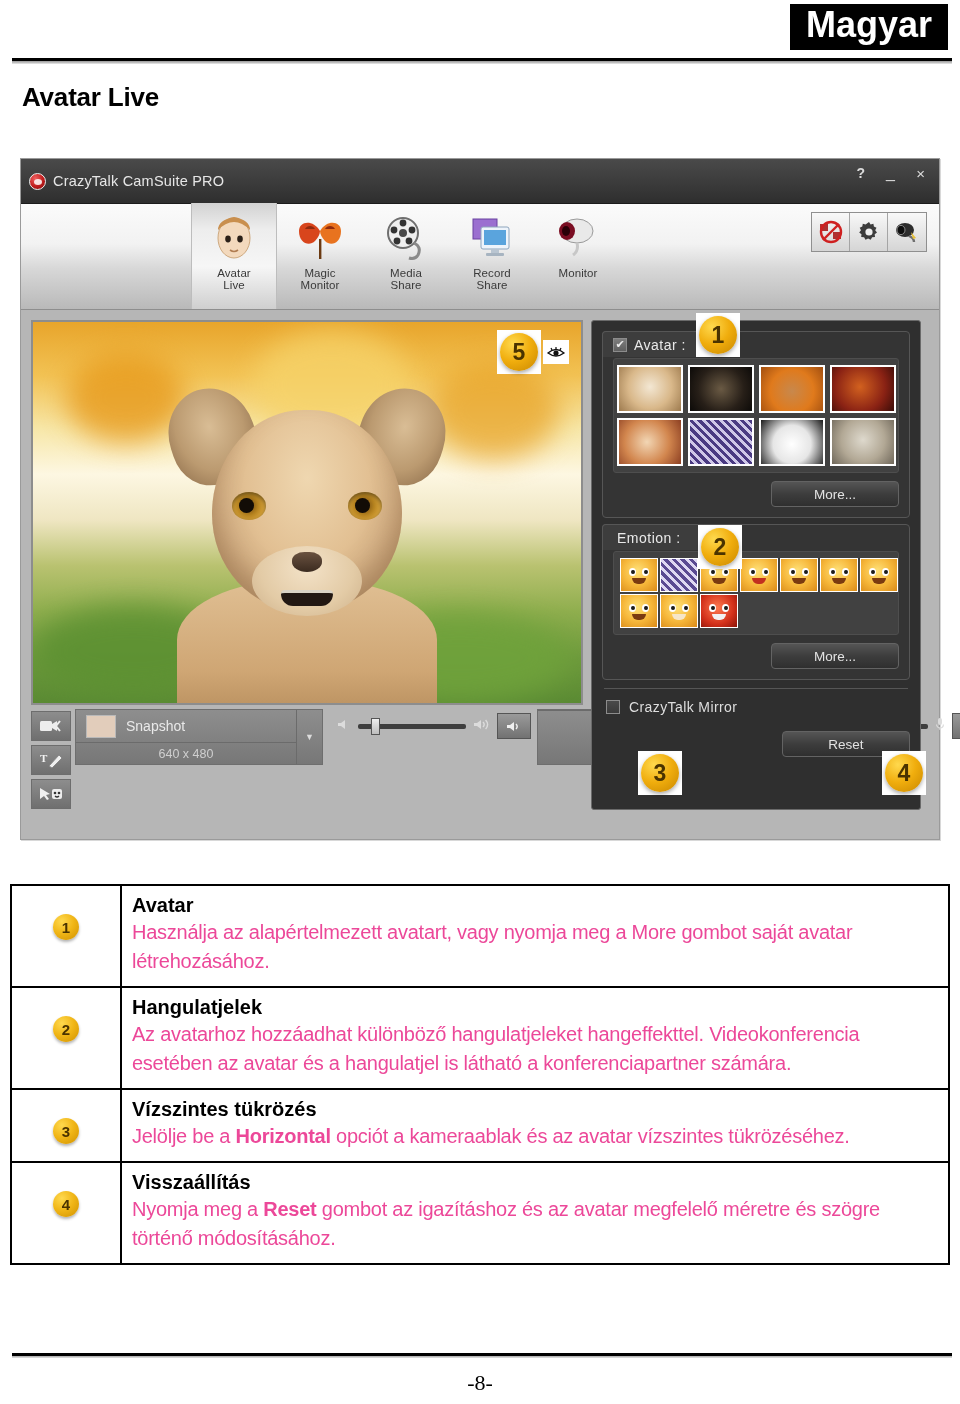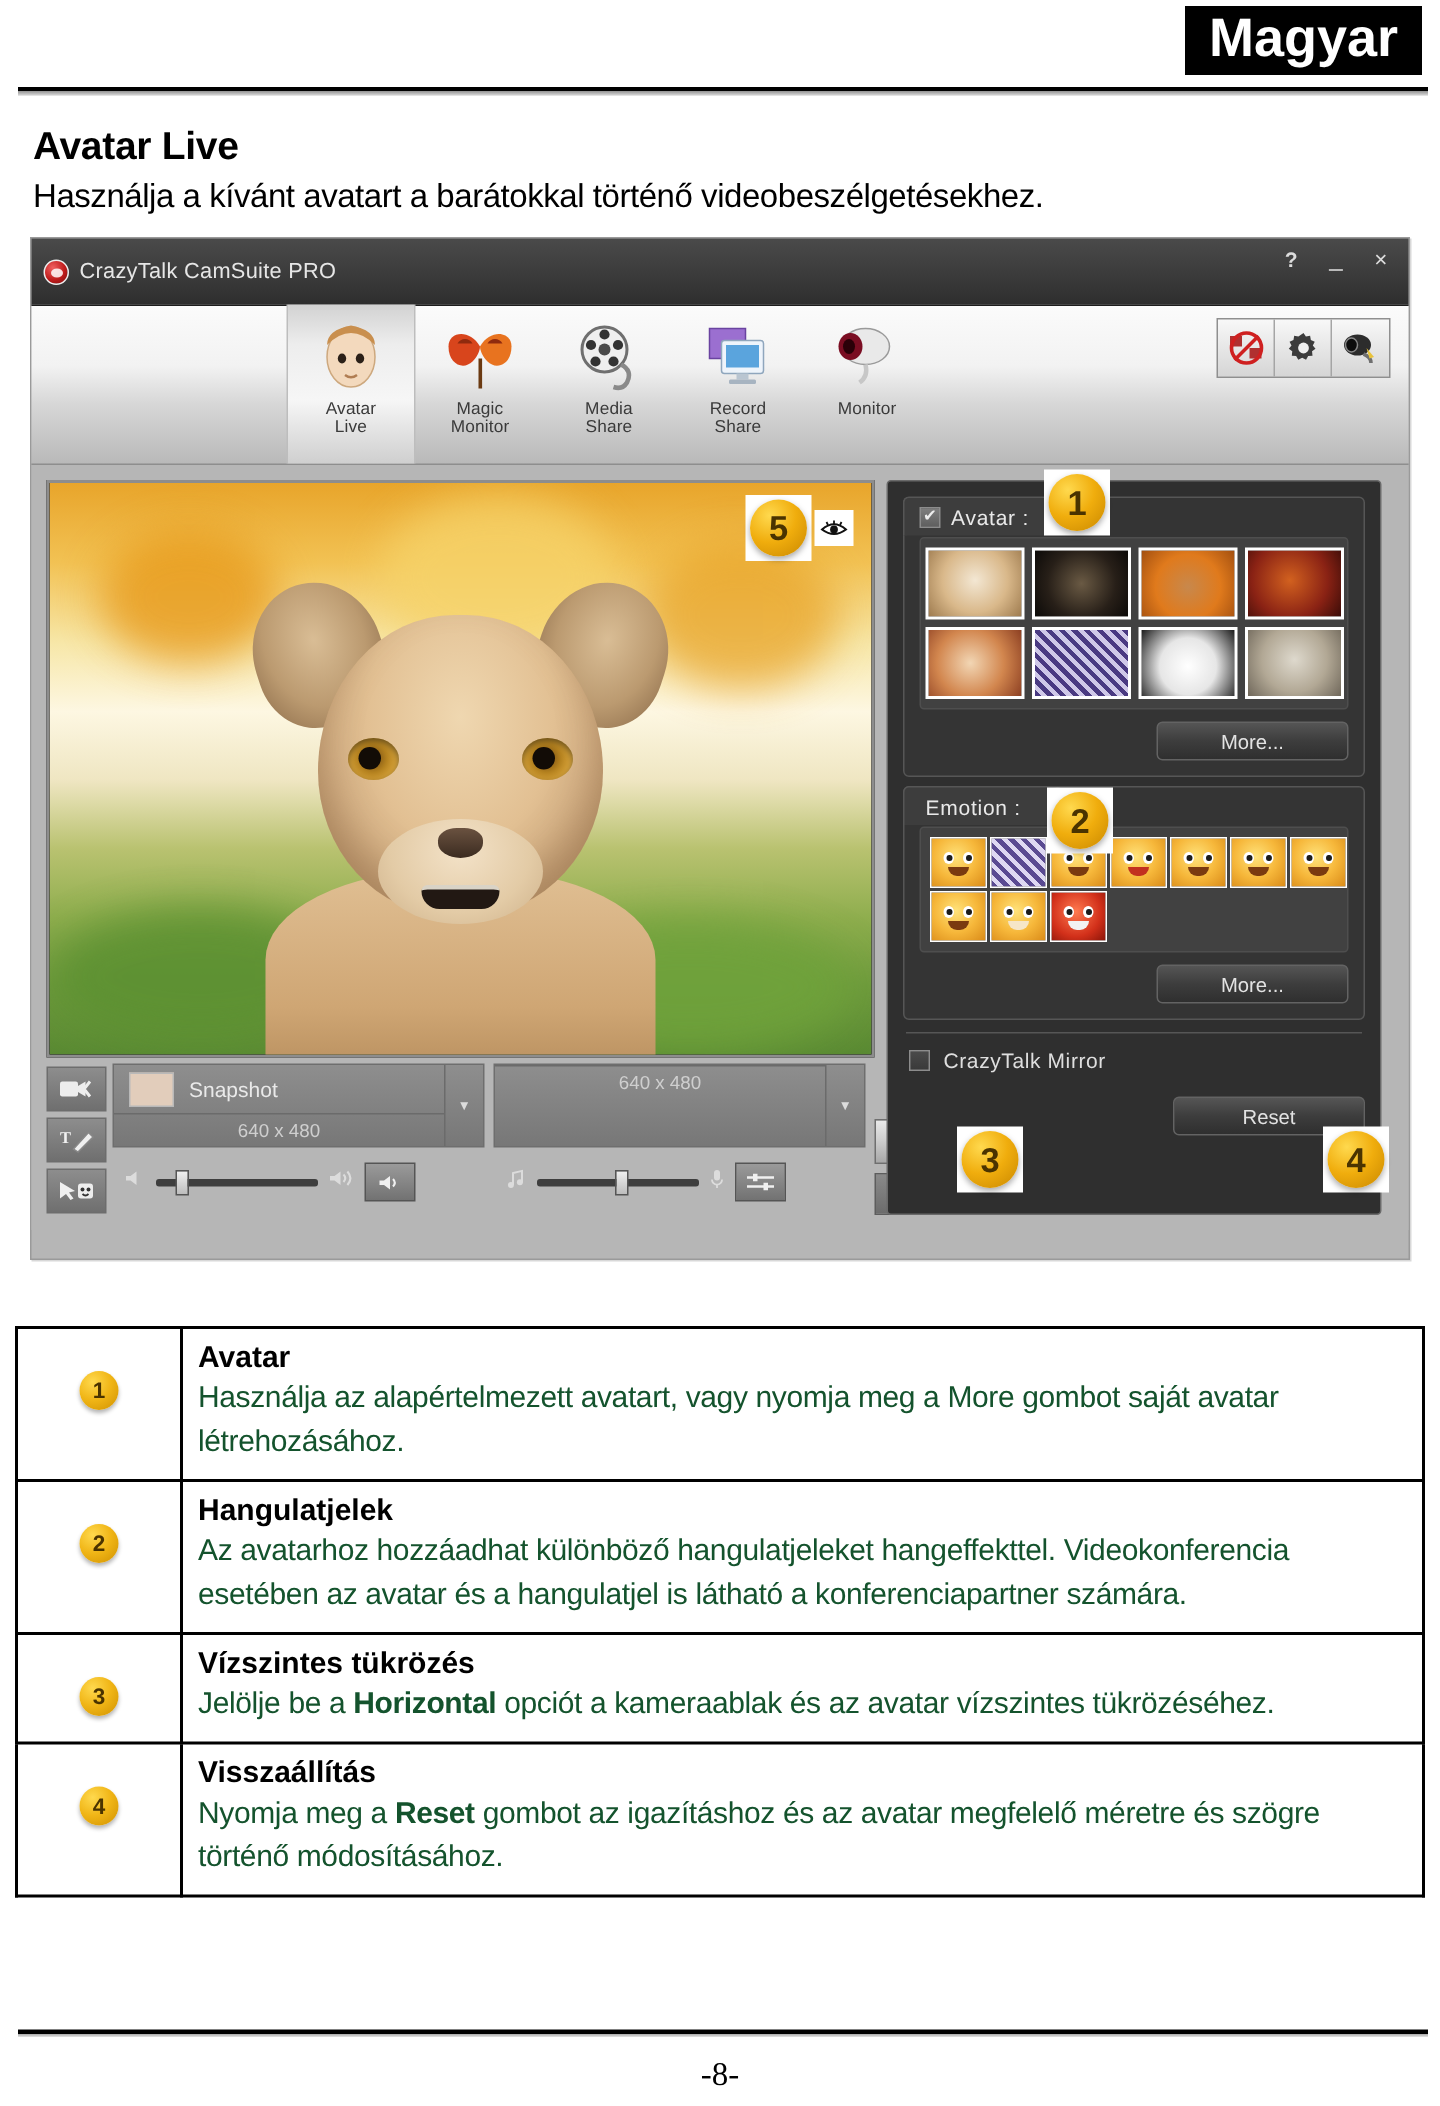--- a/index.html
+++ b/index.html
@@ -188,21 +188,21 @@
   .bottom-strip { height: 104px; display: flex; margin-top: 4px; }
   .side-btns { width: 44px; display: flex; flex-direction: column; gap: 4px; padding-top: 2px; }
   .side-btn {
     width: 40px; height: 30px; border: 1px solid #6d6d6d;
     background: linear-gradient(to bottom,#8d8d8d,#6f6f6f);
     display: flex; align-items: center; justify-content: center;
   }
   .ctl-group {
     flex: 1; display: flex; gap: 6px; padding-left: 4px;
   }
-  .ctl-col { display: flex; flex-direction: column; gap: 6px; }
+  .ctl-col { display: flex; flex-direction: row; gap: 6px; }
   .capture-box {
     width: 248px; height: 56px; border: 1px solid #6e6e6e;
     background: linear-gradient(to bottom,#8e8e8e,#777);
     display: flex; position: relative;
   }
   .capture-main { flex: 1; display: flex; flex-direction: column; }
   .capture-row1 { height: 32px; display: flex; align-items: center; padding-left: 10px; gap: 10px; }
   .thumb-mini { width: 30px; height: 23px; border: 1px solid #b9b9b9; background: #e2cdbb; }
   .capture-label { color: #e9e9e9; font-size: 14px; }
   .capture-row2 {
@@ -314,41 +314,40 @@
   }
   .num-dot {
     width: 26px; height: 26px; border-radius: 50%; display: inline-flex;
     align-items: center; justify-content: center;
     background: radial-gradient(circle at 34% 28%, #ffd94e 0%, #f0b516 48%, #cf9000 100%);
     color: #4a3300; font-weight: bold; font-size: 15px;
     box-shadow: 0 2px 3px rgba(0,0,0,.3);
   }
   .td-body { padding: 6px 12px 10px 10px; }
   .d-title { font-size: 20px; font-weight: bold; color: #000; line-height: 26px; }
-  .d-text { font-size: 20px; color: #14532d; line-height: 29px; letter-spacing: -0.25px; }
+  .d-text { font-size: 20px; color: #ec4899; line-height: 29px; letter-spacing: -0.25px; }
   .d-text b { font-weight: bold; }
 
   .footer-rule {
     position: absolute; left: 12px; right: 8px; bottom: 46px; height: 5px;
     background: linear-gradient(to bottom,#000 0,#000 3px,#a8a8a8 3px,#e4e4e4 5px);
   }
   .footer-page {
     position: absolute; left: 0; right: 0; bottom: 8px; text-align: center;
     font-family: "Liberation Serif", serif; font-size: 22px; color: #000;
   }
 </style>
 </head>
 <body>
 
 <div class="page">
 
   <div class="lang-badge">Magyar</div>
   <div class="hdr-rule"></div>
   <div class="title-h1">Avatar Live</div>
-  <div class="title-sub">Használja a kívánt avatart a barátokkal történő videobeszélgetésekhez.</div>
 
   <div class="app">
 
     <div class="app-titlebar">
       <div class="app-logo"></div>
       <div class="app-title-text">CrazyTalk CamSuite PRO</div>
       <div class="wc wc-help">?</div>
       <div class="wc wc-min">_</div>
       <div class="wc wc-close">×</div>
     </div>

